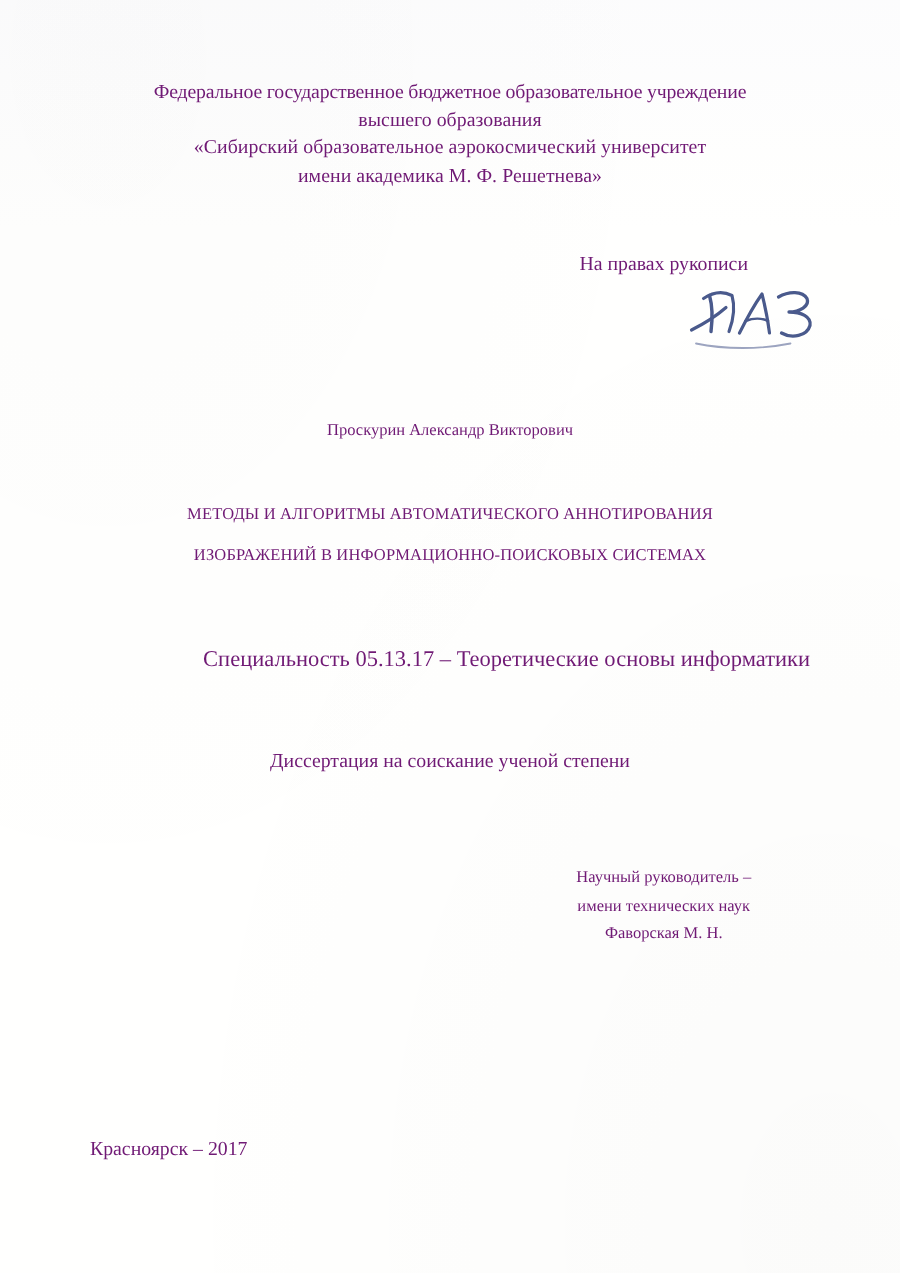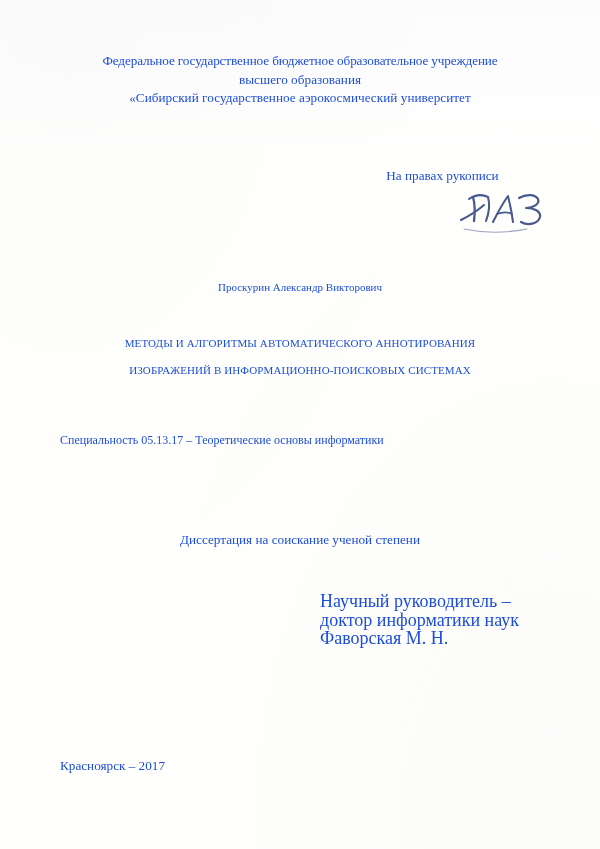--- a/index.html
+++ b/index.html
@@ -11,21 +11,21 @@
 
   
   .page {
     position: relative;
     width: 600px;
     height: 849px;
     margin: 0 auto;
     background: #fffffe;
     overflow: hidden;
     font-family: "Liberation Serif", "DejaVu Serif", serif;
-    color: #1d4ed8;
+    color: #701a75;
     -webkit-font-smoothing: antialiased;
   }
 
   
   .scan-tint {
     position: absolute;
     inset: 0;
     background:
       radial-gradient(ellipse at 12% 4%, rgba(0,0,0,0.012), rgba(0,0,0,0) 55%),
       radial-gradient(ellipse at 92% 96%, rgba(0,0,0,0.014), rgba(0,0,0,0) 60%),
@@ -85,43 +85,43 @@
     line-height: 27px;
     letter-spacing: 0.1px;
   }
   .title .ln { display: block; white-space: nowrap; }
 
   
   .specialty {
     left: 60px;
     top: 431px;
     width: 480px;
-    text-align: left;
-    font-size: 12px;
+    text-align: right;
+    font-size: 15px;
     line-height: 18px;
   }
 
   
   .degree {
     left: 60px;
     top: 498px;
     width: 480px;
     text-align: center;
     font-size: 13.2px;
     line-height: 18.5px;
   }
-  .degree .ln { display: block; margin-top: 33px; }
+  .degree .ln { display: block; }
 
   
   .supervisor {
     left: 320px;
-    top: 592px;
+    top: 576px;
     width: 245px;
-    text-align: left;
-    font-size: 18px;
+    text-align: center;
+    font-size: 11px;
     line-height: 18.5px;
   }
   .supervisor .ln { display: block; }
 
   
   .footer {
     left: 60px;
     top: 757px;
     width: 480px;
     text-align: left;
@@ -132,21 +132,22 @@
 </head>
 <body>
 
 <div class="page">
 
   <div class="scan-tint"></div>
 
   <div class="block institution">
     <span class="ln ln-1">Федеральное государственное бюджетное образовательное учреждение</span>
     <span class="ln">высшего образования</span>
-    <span class="ln">«Сибирский государственное аэрокосмический университет</span>
+    <span class="ln">«Сибирский образовательное аэрокосмический университет</span>
+    <span class="ln">имени академика М. Ф. Решетнева»</span>
   </div>
 
   <div class="block manuscript-note">На правах рукописи</div>
 
   <div class="block signature-wrap">
     <svg viewBox="0 0 95 52" xmlns="http://www.w3.org/2000/svg" fill="none" stroke="#4a5a8c" stroke-linecap="round" stroke-linejoin="round">
 
       <path d="M6 34 C 14 30, 21 26, 29 19" stroke-width="2.1"></path>
       <path d="M18 11 C 20 18, 20 27, 19 35" stroke-width="2.3"></path>
       <path d="M14 13 C 20 9, 27 8, 33 11 C 35 18, 34 27, 31 35" stroke-width="2.1"></path>
@@ -168,19 +169,19 @@
   </div>
 
   <div class="block specialty">Специальность 05.13.17 – Теоретические основы информатики</div>
 
   <div class="block degree">
     <span class="ln">Диссертация на соискание ученой степени</span>
   </div>
 
   <div class="block supervisor">
     <span class="ln">Научный руководитель –</span>
-    <span class="ln">доктор информатики наук</span>
+    <span class="ln">имени технических наук</span>
     <span class="ln">Фаворская М. Н.</span>
   </div>
 
   <div class="block footer">Красноярск – 2017</div>
 
 </div>
 
 </body></html>

